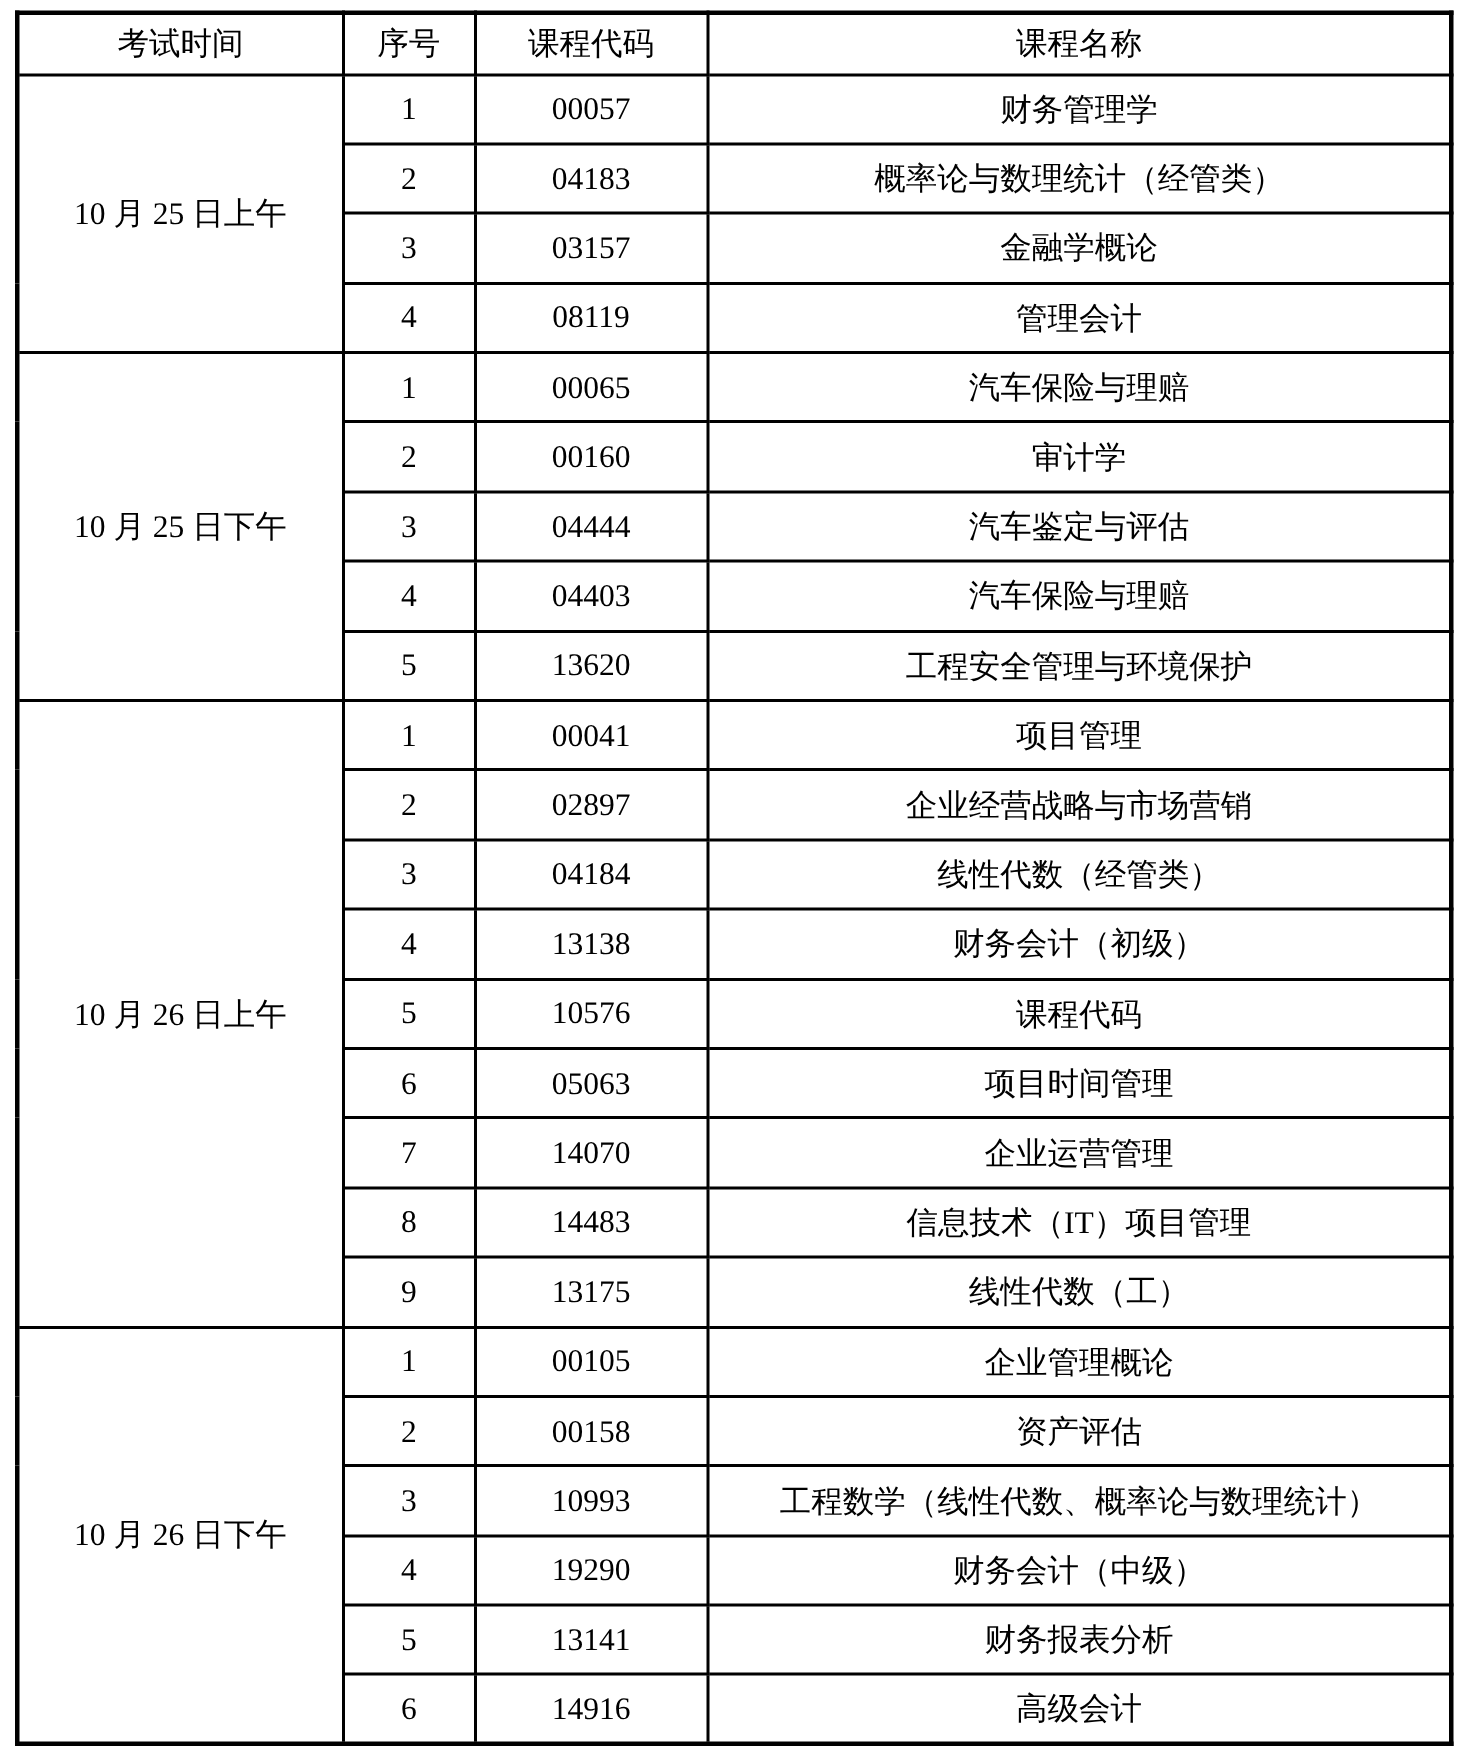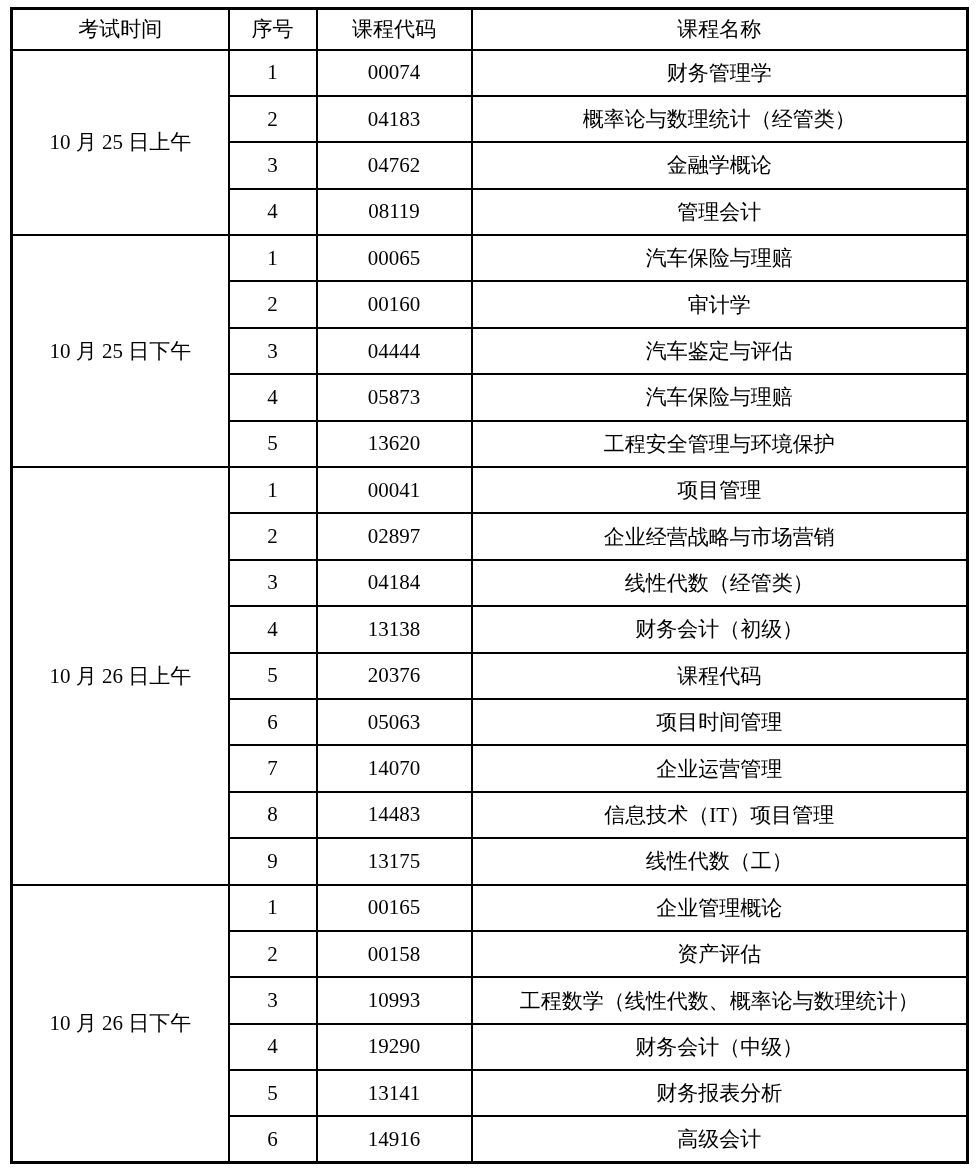--- a/index.html
+++ b/index.html
@@ -53,31 +53,31 @@
       <th>考试时间</th>
       <th>序号</th>
       <th>课程代码</th>
       <th>课程名称</th>
     </tr>
   </thead>
   <tbody id="table-body">
       <tr>
         <td rowspan="4">10 月 25 日上午</td>
         <td>1</td>
-        <td>00074</td>
+        <td>00057</td>
         <td>财务管理学</td>
       </tr>
       <tr>
         <td>2</td>
         <td>04183</td>
         <td>概率论与数理统计（经管类）</td>
       </tr>
       <tr>
         <td>3</td>
-        <td>04762</td>
+        <td>03157</td>
         <td>金融学概论</td>
       </tr>
       <tr>
         <td>4</td>
         <td>08119</td>
         <td>管理会计</td>
       </tr>
       <tr>
         <td rowspan="5">10 月 25 日下午</td>
         <td>1</td>
@@ -89,21 +89,21 @@
         <td>00160</td>
         <td>审计学</td>
       </tr>
       <tr>
         <td>3</td>
         <td>04444</td>
         <td>汽车鉴定与评估</td>
       </tr>
       <tr>
         <td>4</td>
-        <td>05873</td>
+        <td>04403</td>
         <td>汽车保险与理赔</td>
       </tr>
       <tr>
         <td>5</td>
         <td>13620</td>
         <td>工程安全管理与环境保护</td>
       </tr>
       <tr>
         <td rowspan="9">10 月 26 日上午</td>
         <td>1</td>
@@ -120,21 +120,21 @@
         <td>04184</td>
         <td>线性代数（经管类）</td>
       </tr>
       <tr>
         <td>4</td>
         <td>13138</td>
         <td>财务会计（初级）</td>
       </tr>
       <tr>
         <td>5</td>
-        <td>20376</td>
+        <td>10576</td>
         <td>课程代码</td>
       </tr>
       <tr>
         <td>6</td>
         <td>05063</td>
         <td>项目时间管理</td>
       </tr>
       <tr>
         <td>7</td>
         <td>14070</td>
@@ -146,21 +146,21 @@
         <td>信息技术（IT）项目管理</td>
       </tr>
       <tr>
         <td>9</td>
         <td>13175</td>
         <td>线性代数（工）</td>
       </tr>
       <tr>
         <td rowspan="6">10 月 26 日下午</td>
         <td>1</td>
-        <td>00165</td>
+        <td>00105</td>
         <td>企业管理概论</td>
       </tr>
       <tr>
         <td>2</td>
         <td>00158</td>
         <td>资产评估</td>
       </tr>
       <tr>
         <td>3</td>
         <td>10993</td>

